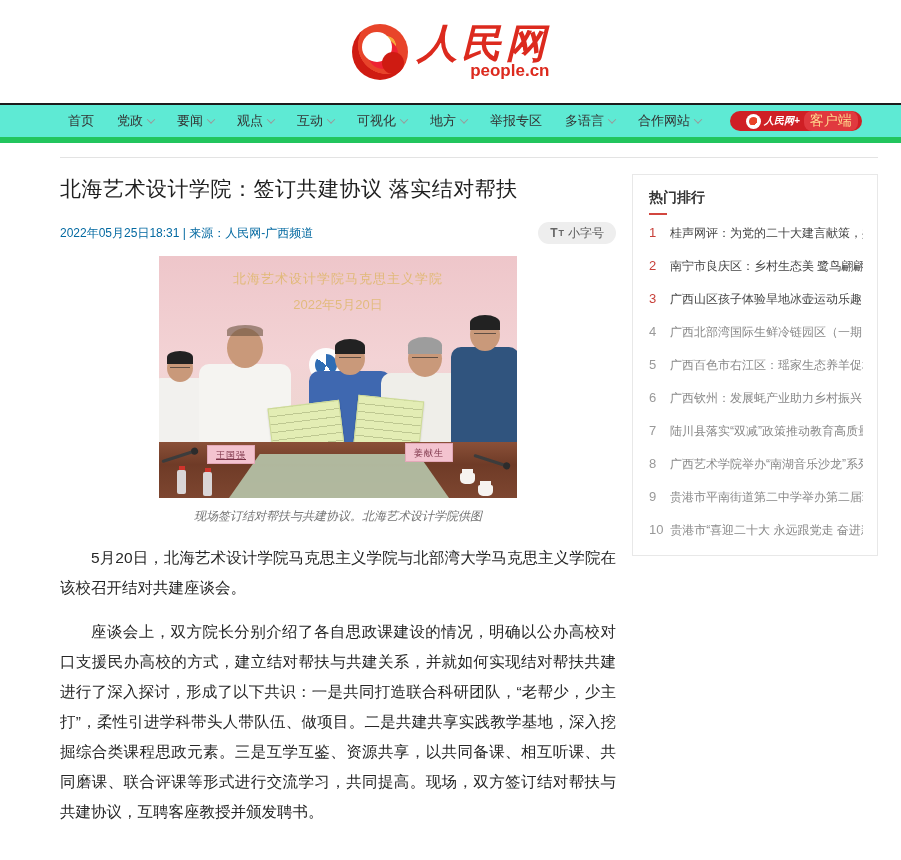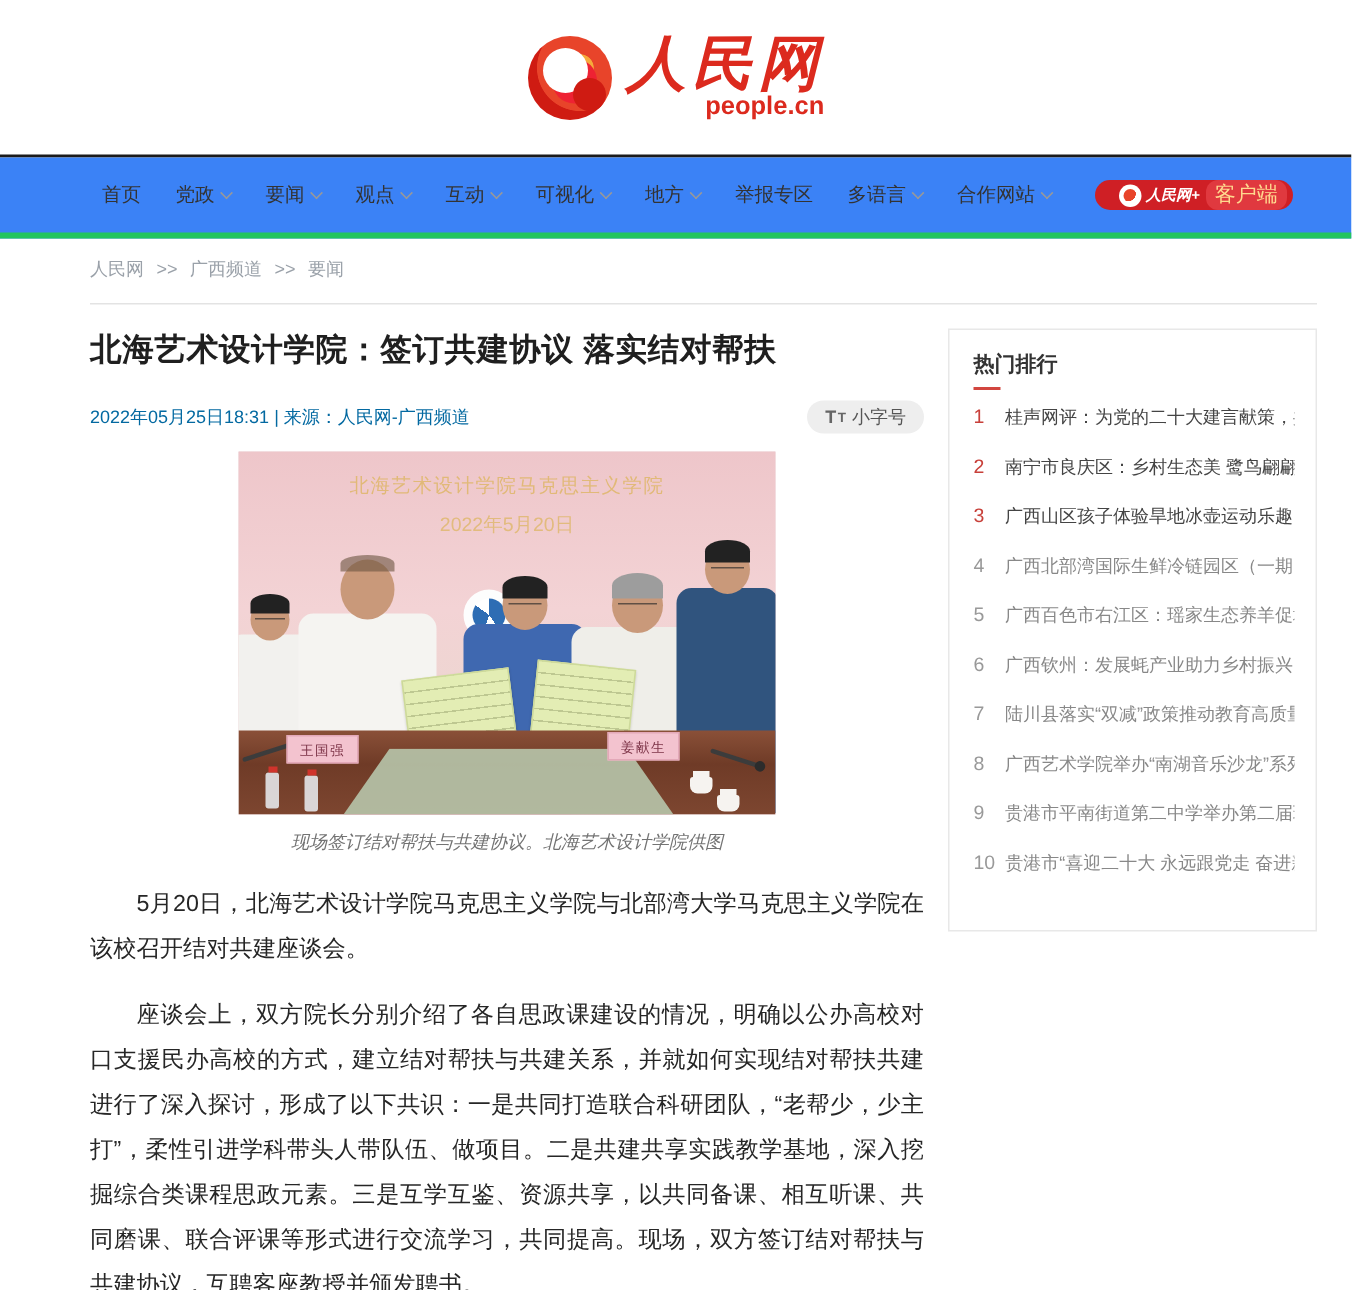--- a/index.html
+++ b/index.html
@@ -14,21 +14,21 @@
   .logo-mark::before { content:""; position:absolute; left:10px; top:8px; width:30px; height:30px;
     border-radius:50%; background:#fff; box-shadow:6px 7px 0 0 #e23; }
   .logo-mark::after { content:""; position:absolute; right:4px; bottom:6px; width:22px; height:22px;
     border-radius:50%; background:#cf1b12; }
   .logo-cn { font-size:40px; line-height:40px; color:#dc2a1e; font-weight:700; font-style:italic; letter-spacing:4px; }
   .logo-en { font-size:17px; color:#dc2a1e; font-weight:700; text-align:right; margin-top:-2px; }
 
   .topline { height:2px; background:#1b1b1b; }
 
   
-  .navbar { height:54px; background:#3b82f6; border-bottom:4px solid #22c55e; }
+  .navbar { height:38px; background:#5eead4; border-bottom:6px solid #22c55e; }
   .nav-inner { width:100%; height:100%; display:flex; align-items:center; padding:0 40px 0 68px; gap:0; }
   .nav-item { display:flex; align-items:center; font-size:13px; color:#333; text-decoration:none;
     margin-right:23px; cursor:pointer; white-space:nowrap; }
   .chev { width:6px; height:6px; border-right:1px solid #999; border-bottom:1px solid #999;
     transform:rotate(45deg) translate(-1px,-1px); margin-left:5px; display:inline-block; }
   .app-badge { display:flex; align-items:center; background:#cf1f25; border-radius:10px; height:20px;
     padding:0 4px 0 16px; margin:0 18px 0 6px; cursor:pointer; }
   .badge-icon { width:15px; height:15px; border-radius:50%; background:#fff; position:relative; margin-right:3px; }
   .badge-icon::before { content:""; position:absolute; left:3px; top:3px; width:9px; height:9px;
     border-radius:50%; background:radial-gradient(circle at 35% 35%, #e8442a 0 60%, #fff 61%); }
@@ -43,21 +43,21 @@
 
   
   .container { padding:0 23px 0 60px; }
   .breadcrumb { margin-top:12px; font-size:12px; color:#9aa1a9; }
   .breadcrumb a { color:#9aa1a9; text-decoration:none; cursor:pointer; }
   .breadcrumb .sep { margin:0 5px; }
   .divider { border:none; border-top:1px solid #e3e3e3; margin:14px 0 0 0; width:818px; }
 
   .content-row { display:flex; margin-top:16px; }
   .article-col { width:556px; }
-  h1.article-title { font-size:21px; font-weight:700; color:#1f1f1f; letter-spacing:.5px; line-height:30px; }
+  h1.article-title { font-size:21px; font-weight:400; color:#1f1f1f; letter-spacing:.5px; line-height:30px; }
   .meta-row { display:flex; align-items:center; justify-content:space-between; margin-top:18px; }
   .meta { font-size:12px; color:#0369a1; }
   .fontsize-btn { display:flex; align-items:center; gap:4px; background:#eee; border:none; border-radius:12px;
     height:22px; padding:0 12px; font-size:12px; color:#555; cursor:pointer; font-family:inherit; }
   .t-big { font-size:12px; font-weight:700; color:#666; }
   .t-small { font-size:9px; font-weight:700; color:#666; margin-left:-3px; }
 
   
   figure { margin-top:12px; text-align:center; }
   .photo { position:relative; width:358px; height:242px; margin:0 auto; overflow:hidden; background:#e9c9cd; }
@@ -93,21 +93,21 @@
   .mic::after { content:""; position:absolute; right:-4px; top:-2px; width:7px; height:7px; border-radius:50%; background:#2c2c2c; }
 
   figcaption { margin-top:10px; font-size:12px; color:#737373; font-family:"DejaVu Serif", serif; font-style:italic; }
 
   
   .article-body { margin-top:18px; }
   .article-body p { font-size:15.5px; color:#262626; line-height:30px; text-indent:2em; margin-bottom:14px;
     text-align:justify; }
 
   
-  .sidebar { width:246px; margin-left:16px; border:1px solid #e8e8e8; padding:14px 14px 20px 16px;
+  .sidebar { width:246px; margin-left:16px; border:1px solid #e8e8e8; padding:14px 14px 0 16px;
     align-self:flex-start; }
   .sidebar-title { font-size:14px; font-weight:700; color:#333; padding-bottom:8px; position:relative; }
   .sidebar-title::after { content:""; position:absolute; left:0; bottom:0; width:18px; height:2px; background:#d2463f; }
   .hot-list { list-style:none; margin-top:10px; }
   .hot-list li { display:flex; align-items:flex-start; gap:8px; margin-bottom:17px; cursor:pointer; }
   .rank { font-size:13px; font-weight:400; color:#999; min-width:13px; line-height:16px; }
   .rank.hot { color:#c8403a; }
   .hot-text { font-size:12px; color:#888; line-height:16px; text-decoration:none; white-space:nowrap;
     overflow:hidden; max-width:200px; }
   li.dark .hot-text { color:#444; }
@@ -176,27 +176,20 @@
         <i></i>
         <i></i>
         <i></i>
       </span>
     <span class="search-icon"></span>
 
   </div>
 </nav>
 
 <div class="container">
-  <div class="breadcrumb">
-    <a>人民网</a>
-    <span class="sep">&gt;&gt;</span>
-    <a>广西频道</a>
-    <span class="sep">&gt;&gt;</span>
-    <a>要闻</a>
-  </div>
   <hr class="divider">
 
   <div class="content-row">
     <main class="article-col">
       <h1 class="article-title">北海艺术设计学院：签订共建协议 落实结对帮扶</h1>
 
       <div class="meta-row">
         <span class="meta">2022年05月25日18:31 | 来源：人民网-广西频道</span>
         <button class="fontsize-btn">
           <span class="t-big">T</span>
@@ -248,21 +241,21 @@
             <div class="p-body" style="width:68px; height:150px; background:#30547e;"></div>
           </div>
 
           <div class="doc" style="left:112px; top:148px; width:72px; height:62px; transform:rotate(-7deg);"></div>
           <div class="doc" style="left:196px; top:142px; width:66px; height:64px; transform:rotate(6deg);"></div>
 
           <div class="table"></div>
           <div class="glass"></div>
           <span class="mic" style="left:2px; bottom:40px;"></span>
           <span class="mic" style="right:10px; bottom:36px; transform:rotate(18deg);"></span>
-          <div class="namecard" style="left:32px; bottom:34px;">王国强</div>
+          <div class="namecard" style="left:48px; bottom:34px;text-decoration:underline;">王国强</div>
           <div class="namecard" style="left:246px; bottom:36px;">姜献生</div>
           <span class="bottle" style="left:18px; bottom:4px;"></span>
           <span class="bottle" style="left:44px; bottom:2px;"></span>
           <span class="cup" style="right:42px; bottom:14px;"></span>
           <span class="cup" style="right:24px; bottom:2px;"></span>
         </div>
         <figcaption>现场签订结对帮扶与共建协议。北海艺术设计学院供图</figcaption>
       </figure>
 
       <div class="article-body">

